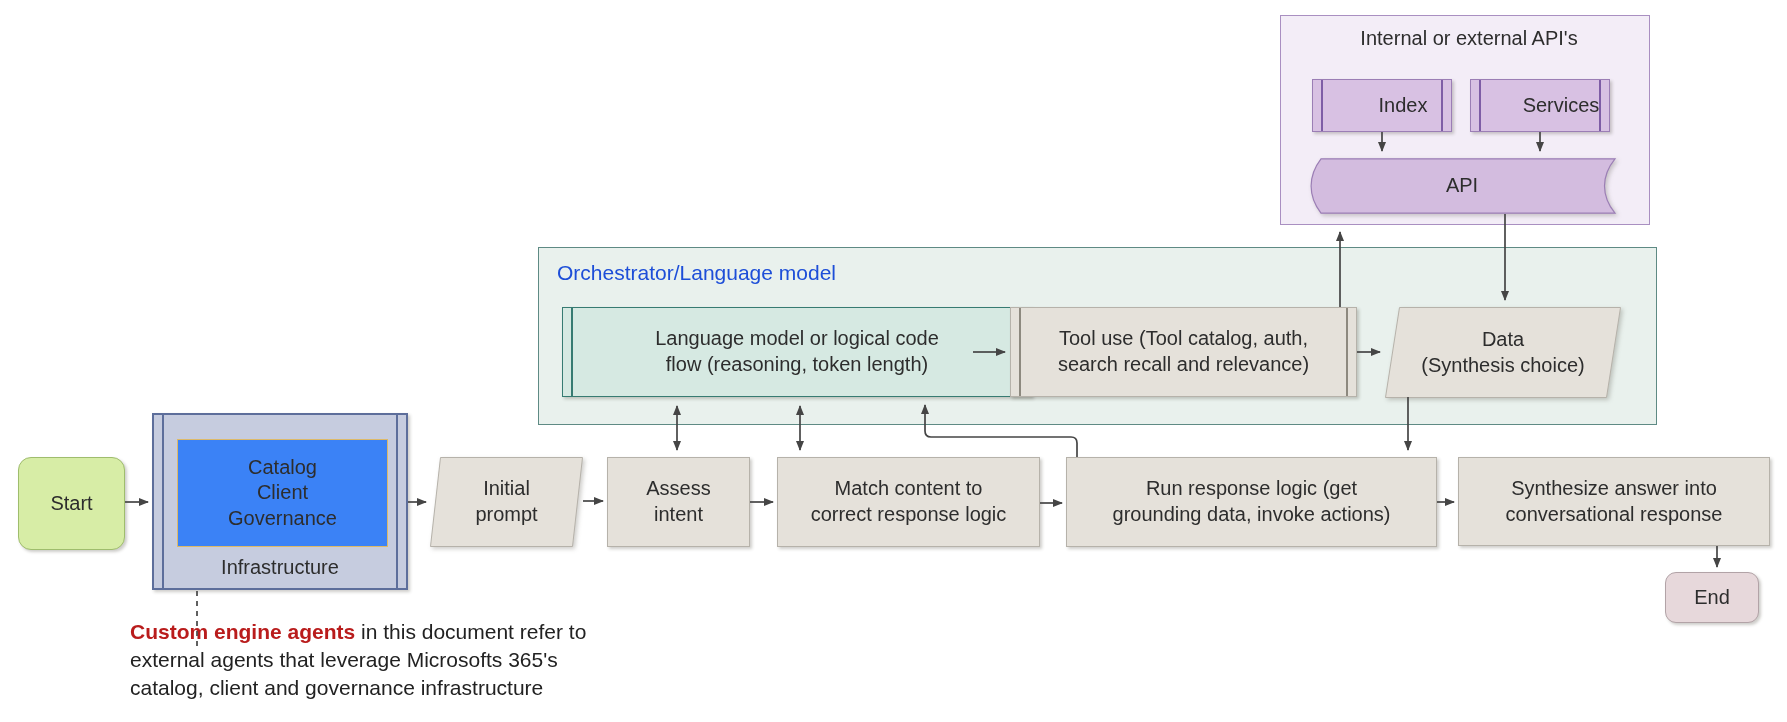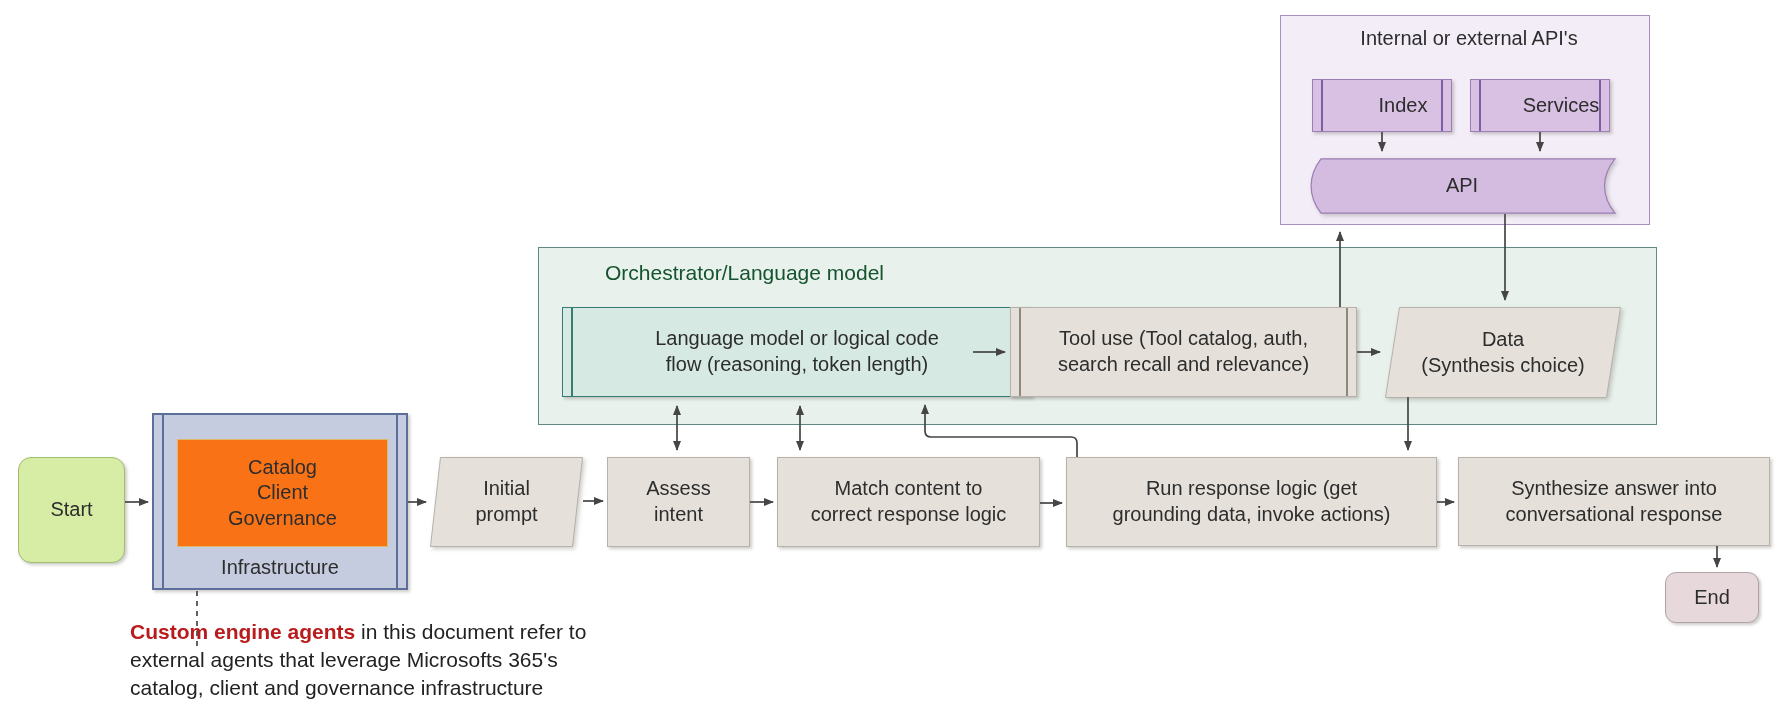--- a/index.html
+++ b/index.html
@@ -9,35 +9,35 @@
   }
   .abs{position:absolute;box-sizing:border-box;}
   .label{
     display:flex;align-items:center;justify-content:center;text-align:center;
     white-space:pre-line;font-size:20px;line-height:1.28;color:#2d2d2d;
   }
   .shadow{box-shadow:2px 2px 3px rgba(60,55,45,0.25);}
   
   .api-panel{background:#f3edf7;border:1px solid #a98fc1;}
   .orch-panel{background:#e9f1ed;border:1px solid #5e8a84;}
-  .panel-title{position:absolute;font-size:21px;color:#14532d;white-space:nowrap;margin-left:48px;}
+  .panel-title{position:absolute;font-size:21px;color:#1d4ed8;white-space:nowrap;}
   
   .bars::before,.bars::after{
     content:"";position:absolute;top:0;bottom:0;width:2px;background:var(--bar,#777);
   }
   .bars::before{left:8px;}
   .bars::after{right:8px;}
   
   .node-purple{background:#d8c1e3;border:1px solid #9b7eb5;padding-left:42px;--bar:#7e5da6;}
   .node-teal{background:#d6e9e2;border:1px solid #377b72;--bar:#377b72;}
   .node-gray{background:#e5e1da;border:1px solid #b6b2aa;--bar:#8d897f;}
   .node-start{background:#d7eda6;border:1.5px solid #9fbd6d;border-radius:13px;}
   .node-end{background:#e7d8db;border:1px solid #b2a3a7;border-radius:11px;}
   .infra-outer{background:#c6ccdf;border:2px solid #5d6e9b;--bar:#5d6e9b;}
-  .infra-yellow{background:#f97316;border:1px solid #ddb968;}
+  .infra-yellow{background:#3b82f6;border:1px solid #ddb968;}
   .para-svg{position:absolute;left:0;top:0;filter:drop-shadow(2px 2px 2px rgba(60,55,45,0.25));}
   .para-label{position:absolute;left:0;top:0;width:100%;height:100%;}
   .connectors{position:absolute;left:0;top:0;z-index:6;pointer-events:none;}
   .annotation{position:absolute;font-size:21px;line-height:28px;color:#222222;}
   .annotation b{font-weight:bold;color:#b91c1c;text-align:center;}
 </style>
 </head>
 <body>
 
 <div class="canvas">
@@ -65,21 +65,21 @@
 search recall and relevance)</div>
 
   <div class="abs" style="left:1385px;top:307px;width:236px;height:91px;">
     <svg class="para-svg" width="236" height="91" viewBox="0 0 236 91">
       <polygon points="14.5,0.5 235.5,0.5 221.5,90.5 0.5,90.5" fill="#e5e1da" stroke="#b6b2aa" stroke-width="1"></polygon>
     </svg>
     <div class="para-label label">Data
 (Synthesis choice)</div>
   </div>
 
-  <div class="abs label node-start shadow" style="left:18px;top:457px;width:107px;height:106px;">Start</div>
+  <div class="abs label node-start shadow" style="left:18px;top:457px;width:107px;height:93px;">Start</div>
 
   <div class="abs bars infra-outer shadow" style="left:152px;top:413px;width:256px;height:177px;"></div>
   <div class="abs label infra-yellow" style="left:177px;top:439px;width:211px;height:108px;">Catalog
 Client
 Governance</div>
   <div class="abs label" style="left:152px;top:552px;width:256px;height:32px;font-size:20px;">Infrastructure</div>
 
   <div class="abs" style="left:430px;top:457px;width:153px;height:90px;">
     <svg class="para-svg" width="153" height="90" viewBox="0 0 153 90">
       <polygon points="10.5,0.5 152.5,0.5 142.5,89.5 0.5,89.5" fill="#e5e1da" stroke="#b6b2aa" stroke-width="1"></polygon>

